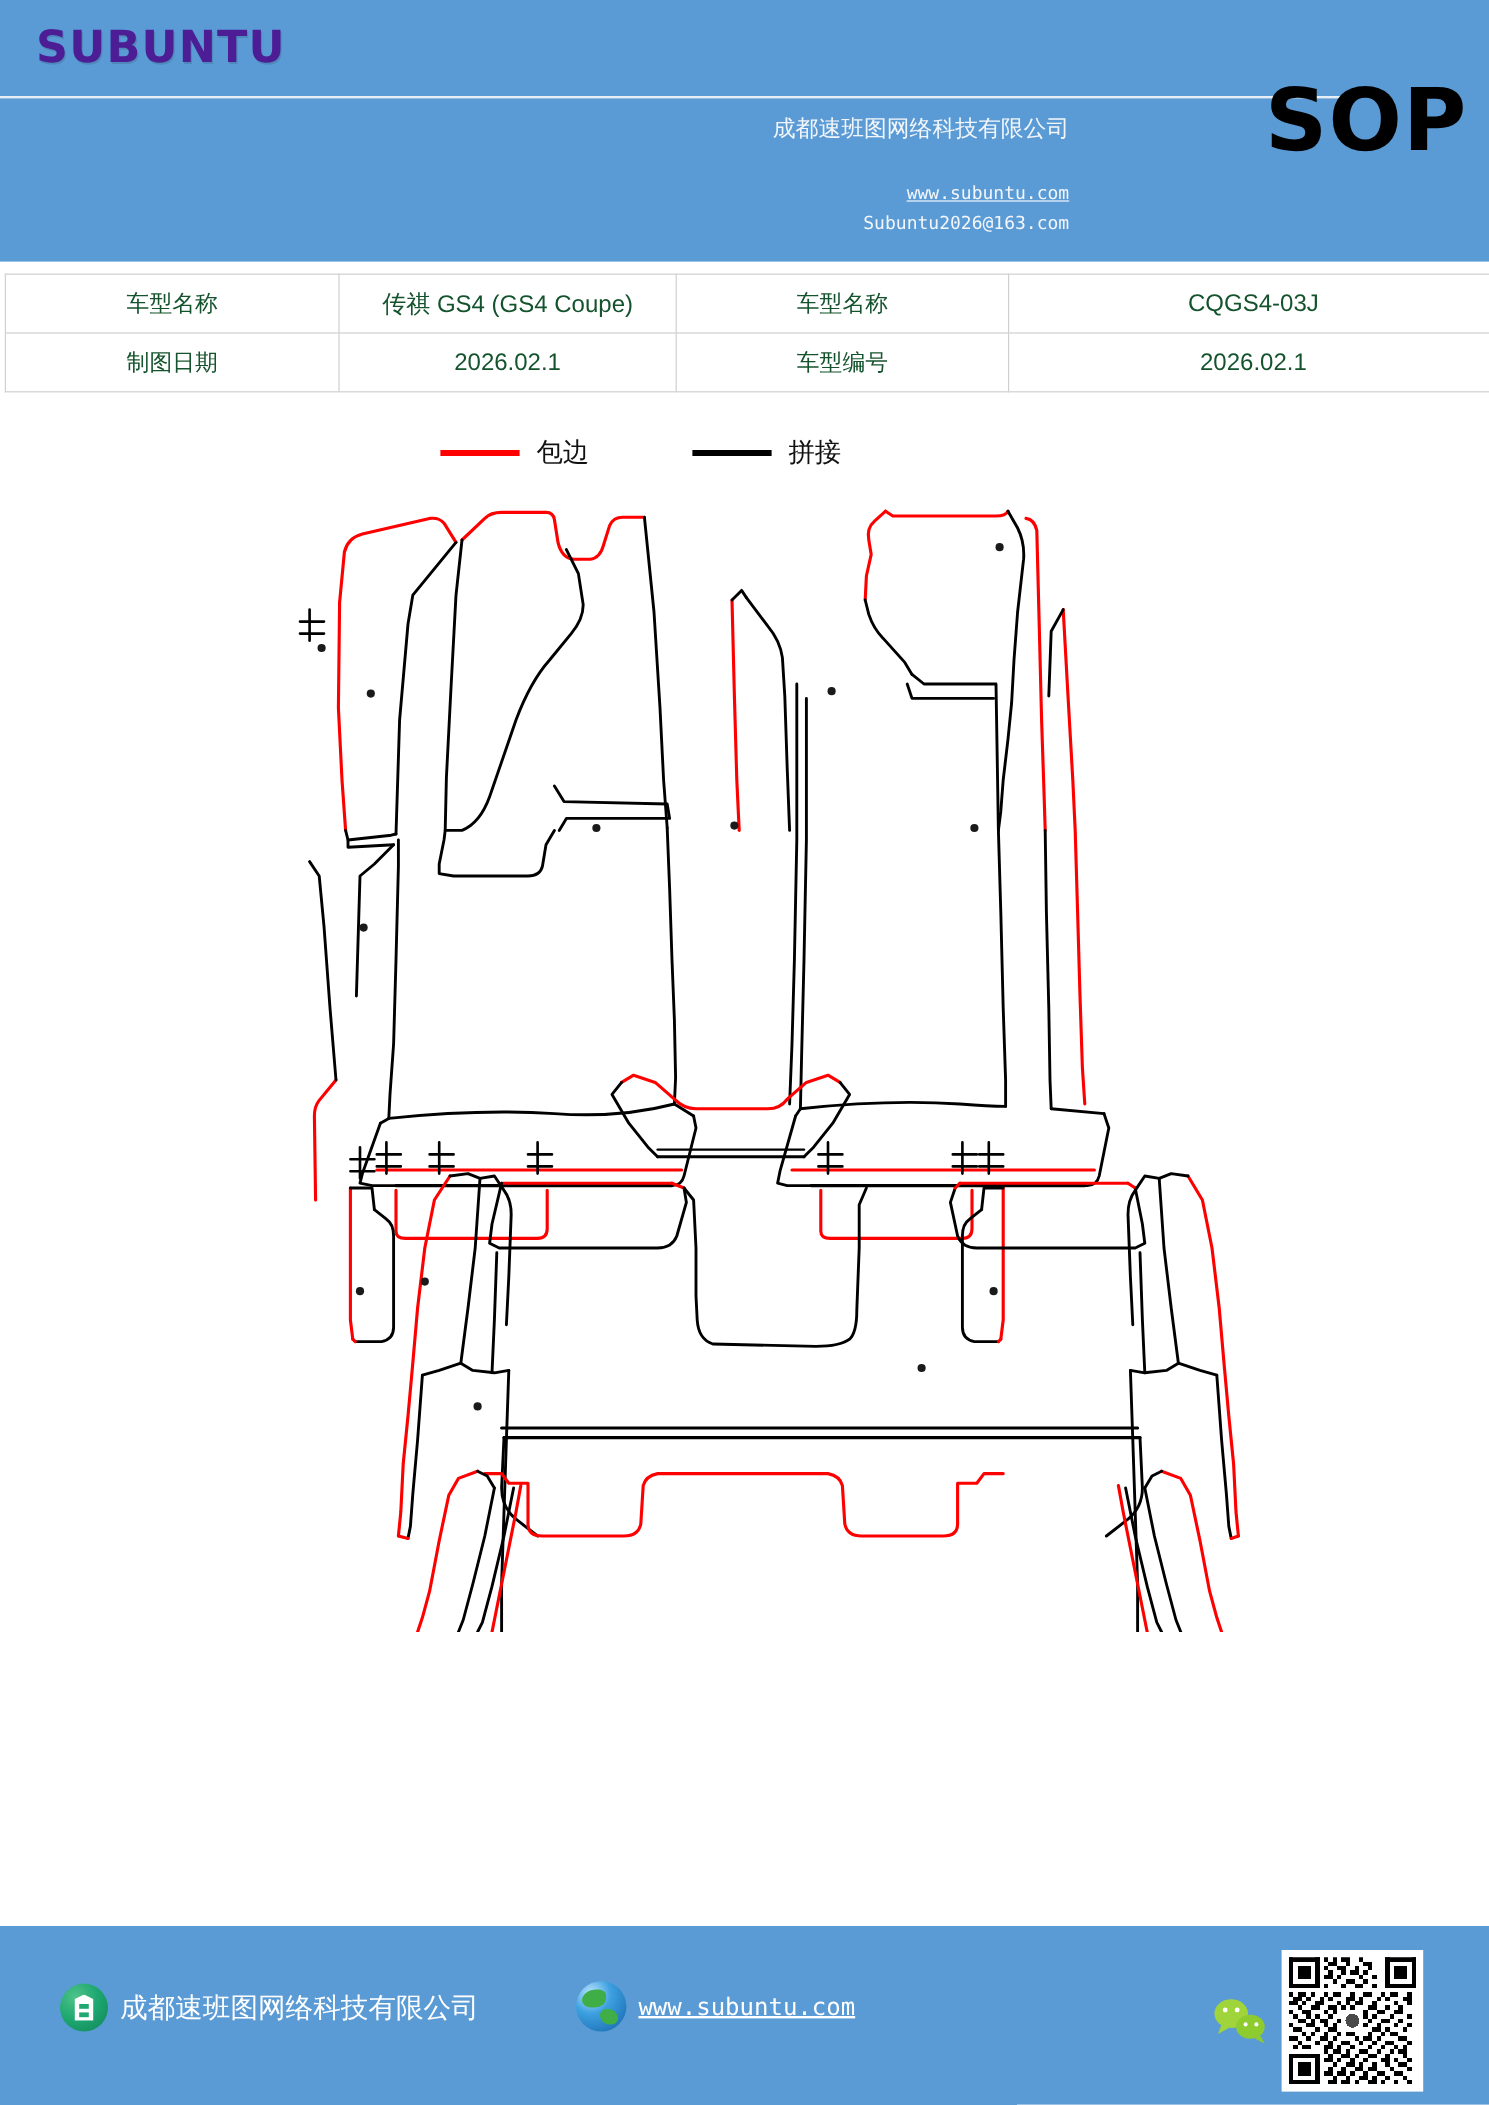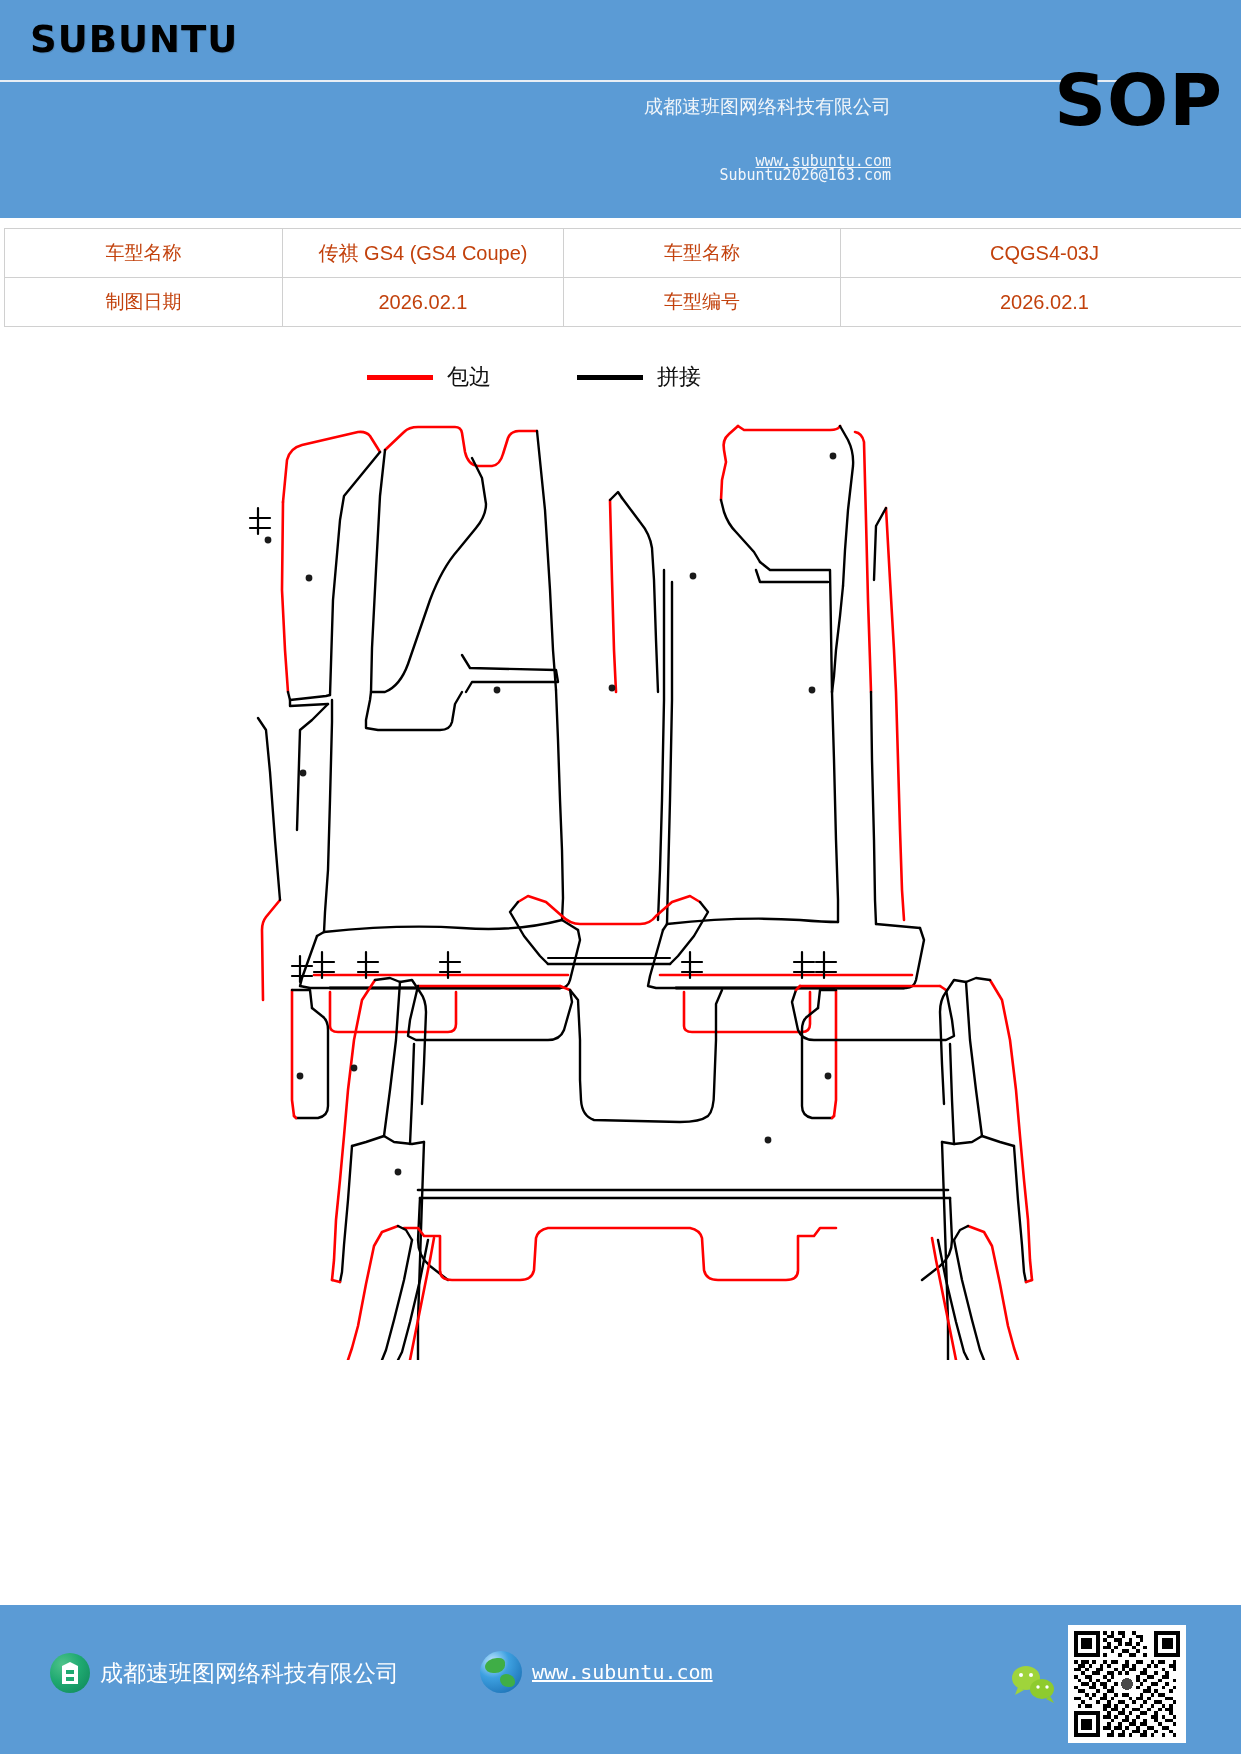--- a/index.html
+++ b/index.html
@@ -23,21 +23,21 @@
     height: 218px;
     background: #5b9bd5;
   }
   .brand {
     position: absolute;
     left: 30px; top: 18px;
     font-family: "DejaVu Sans", sans-serif;
     font-weight: bold;
     font-size: 37px;
     letter-spacing: 1px;
-    color: #000000;
+    color: #4c1d95;
     text-shadow: 1px 1px 0 rgba(0,0,0,0.12);
   }
   .hrule {
     position: absolute;
     left: 0; top: 80px;
     width: 1118px;
     height: 2px;
     background: #e8eef5;
   }
   .doc-title {
@@ -71,21 +71,21 @@
     position: absolute;
     right: 350px; top: 152px;
     font-family: "DejaVu Sans Mono", "Liberation Mono", monospace;
     font-size: 15px;
     color: #f2f6fa;
     text-decoration: underline;
     white-space: nowrap;
   }
   .site-mail {
     position: absolute;
-    right: 350px; top: 166px;
+    right: 350px; top: 177px;
     font-family: "DejaVu Sans Mono", "Liberation Mono", monospace;
     font-size: 15px;
     color: #f2f6fa;
     white-space: nowrap;
   }
 
   
   .info-table {
     position: absolute;
     left: 4px; top: 228px;
@@ -93,21 +93,21 @@
     border-collapse: collapse;
     table-layout: fixed;
   }
   .info-table td {
     border: 1px solid #d0d0d0;
     height: 46px;
     text-align: center;
     vertical-align: middle;
     font-family: "DejaVu Serif", "Liberation Serif", serif;
     font-size: 19px;
-    color: #c2410c;
+    color: #14532d;
   }
   .info-table td.val {
     font-family: "Liberation Sans", "DejaVu Sans", sans-serif;
     font-size: 20px;
   }
   .col-a { width: 275px; }
   .col-b { width: 278px; }
   .col-c { width: 274px; }
   .col-d { width: 405px; }
 

